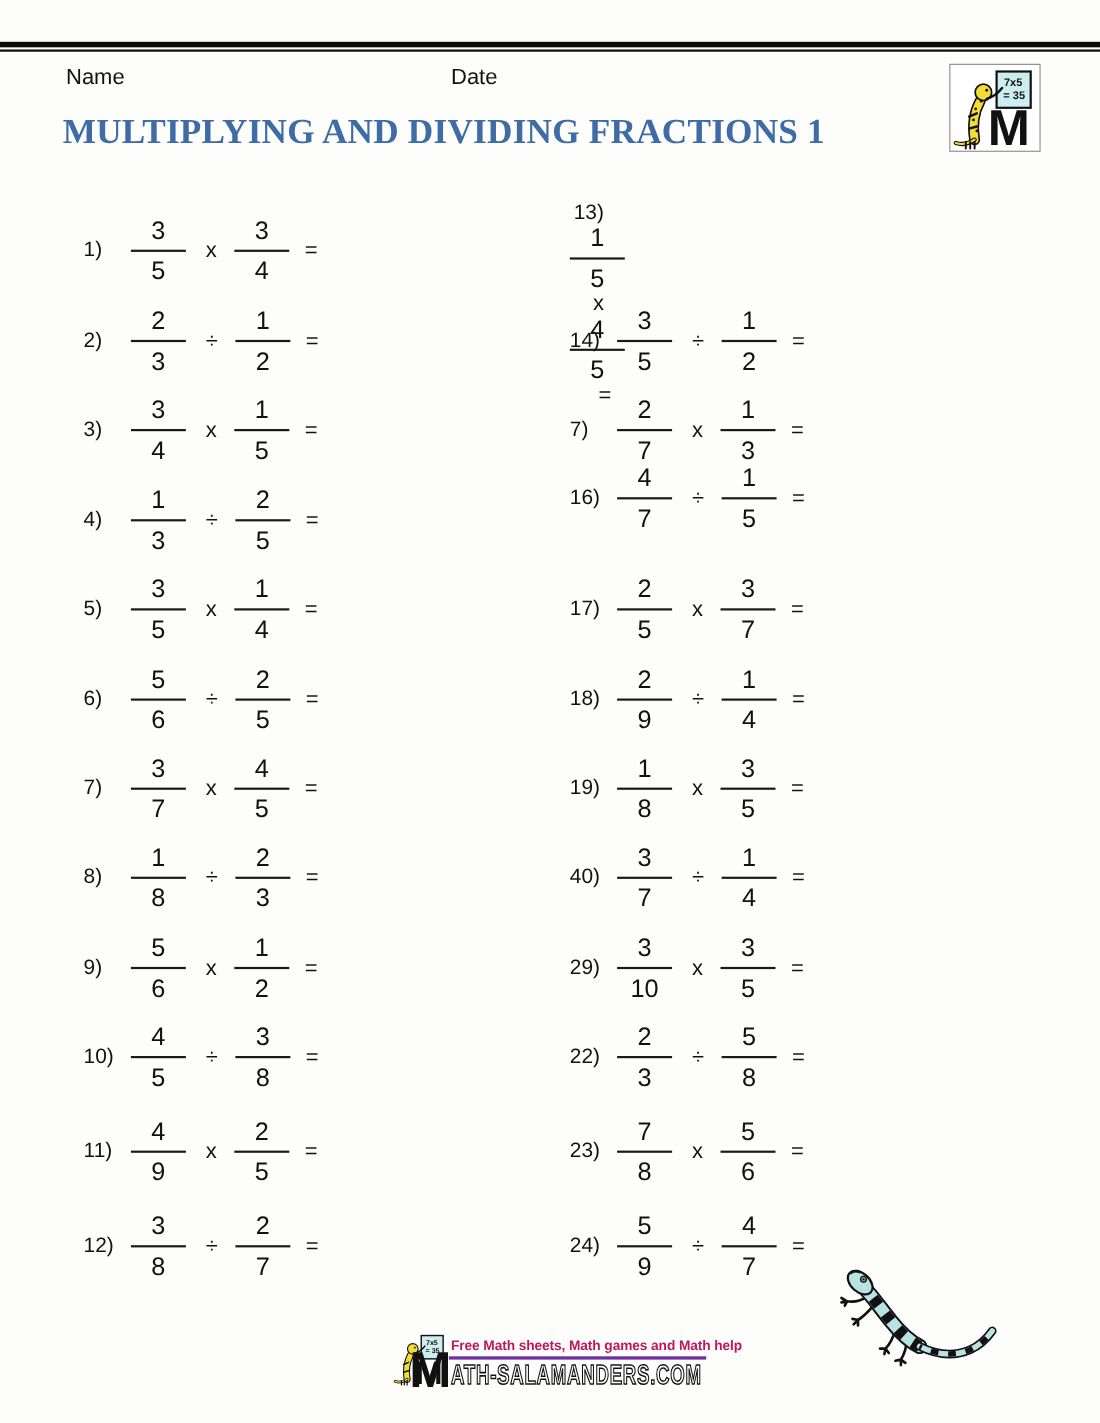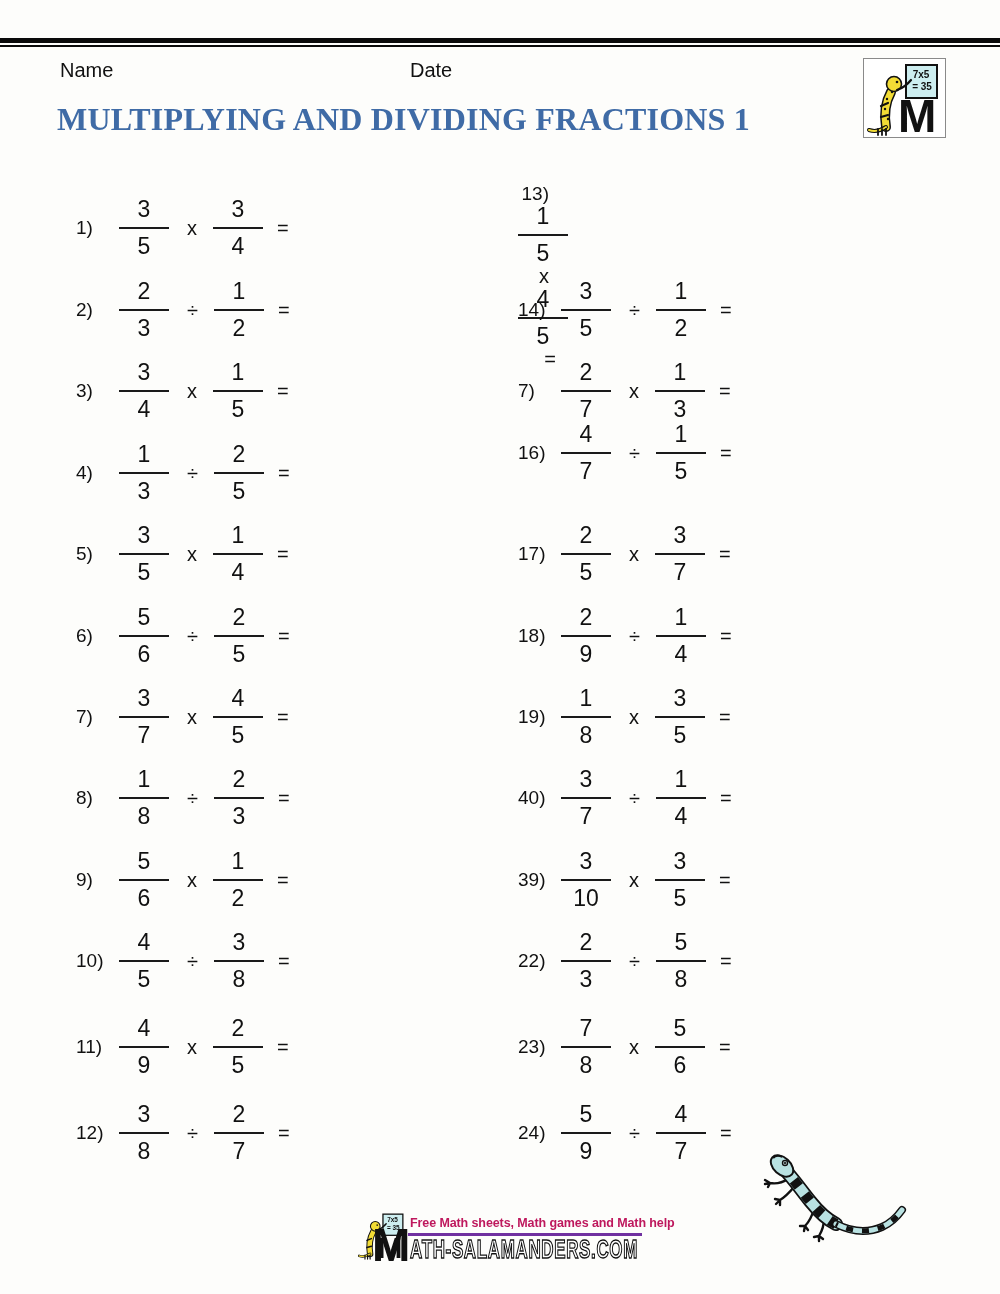--- a/index.html
+++ b/index.html
@@ -378,21 +378,21 @@
       </span>
       <span class="op">÷</span>
       <span class="frac">
         <span class="fnum">1</span>
         <span class="fbar"></span>
         <span class="fden">4</span>
       </span>
       <span class="eq">=</span>
     </div>
       <div class="prow" style="top: 835px;">
-      <span class="plabel">39)</span>
+      <span class="plabel">29)</span>
       <span class="frac">
         <span class="fnum">3</span>
         <span class="fbar"></span>
         <span class="fden">10</span>
       </span>
       <span class="op">x</span>
       <span class="frac">
         <span class="fnum">3</span>
         <span class="fbar"></span>
         <span class="fden">5</span>

